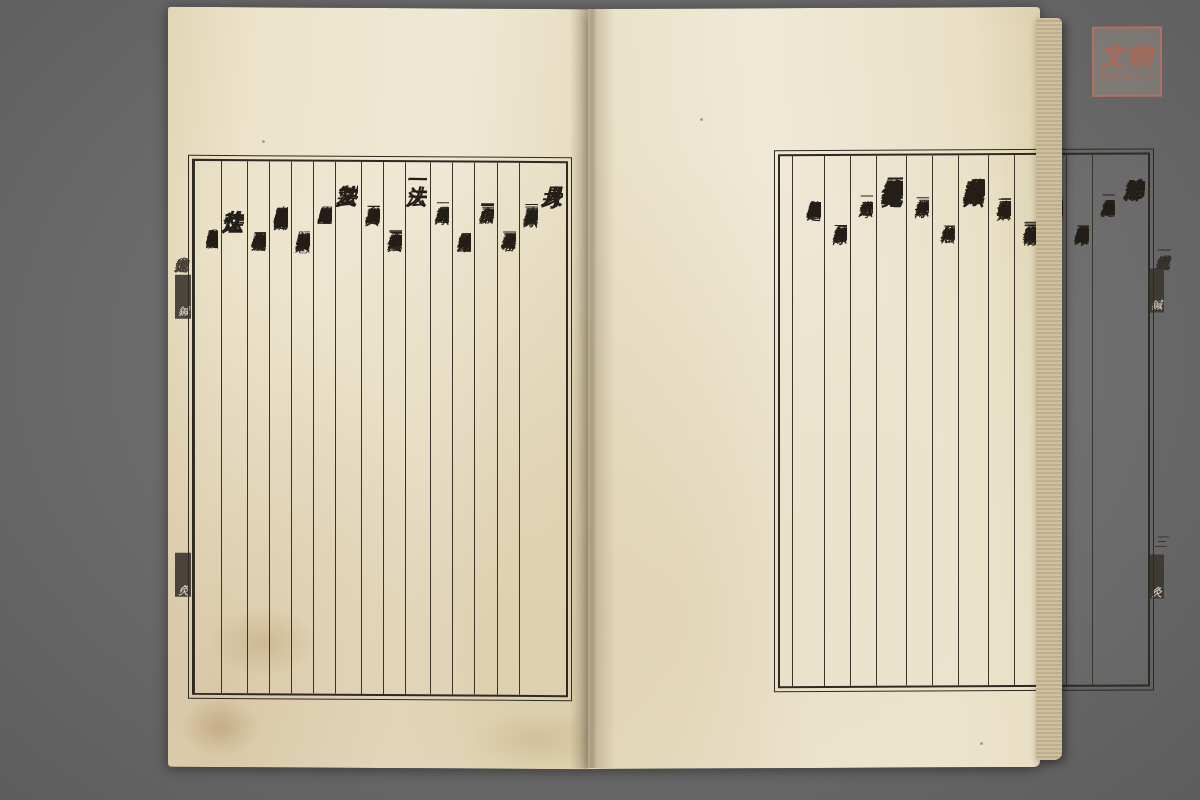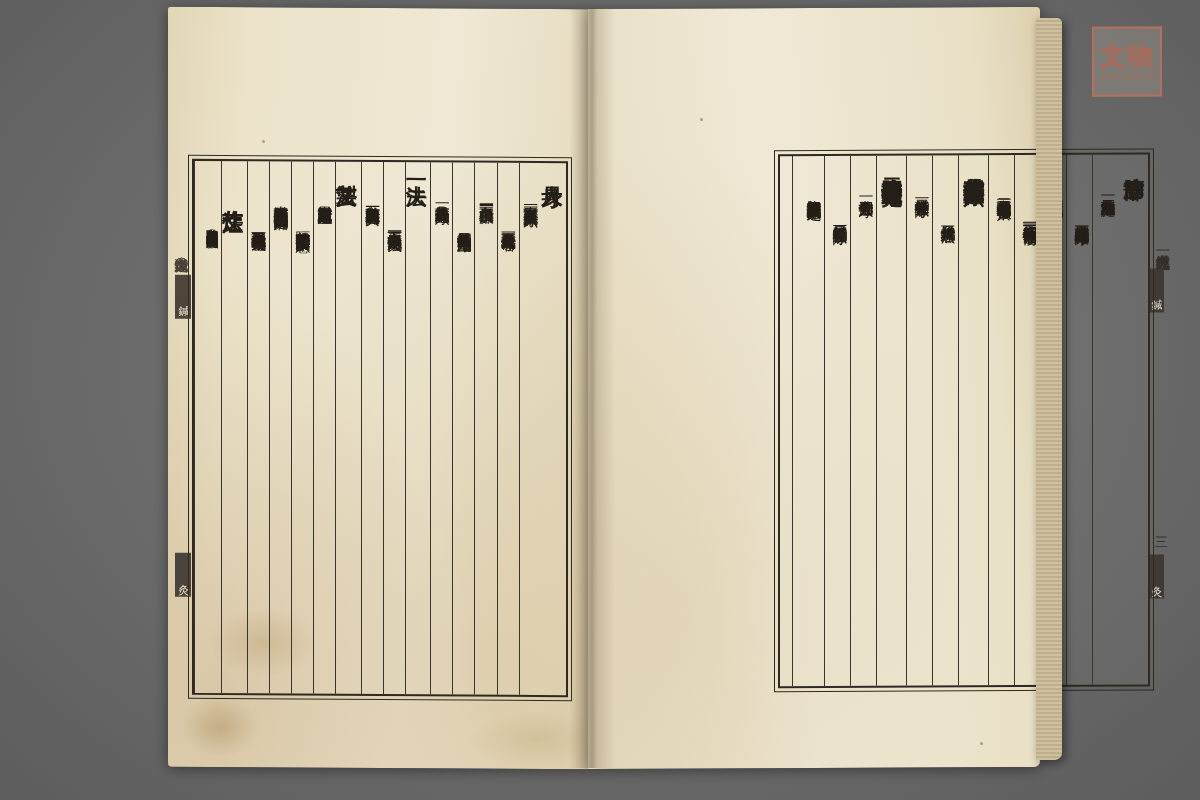--- a/index.html
+++ b/index.html
@@ -21,20 +21,21 @@
     background: radial-gradient(ellipse at 50% 45%, #7a7a7a 0%, #6b6b6b 55%, #5d5d5d 100%);
   }
 
   
   .book {
     position: absolute;
     left: 150px;
     top: 8px;
     width: 900px;
     height: 780px;
+    font-style: italic;
   }
 
   .page {
     position: absolute;
     top: 0;
     height: 760px;
     background:
       radial-gradient(ellipse at 30% 20%, rgba(225,210,175,0.55) 0%, rgba(0,0,0,0) 60%),
       linear-gradient(100deg, #efe7d2 0%, #eae0c6 40%, #e6dcbf 75%, #ded2b0 100%);
     box-shadow: 0 2px 14px rgba(0,0,0,0.45);

